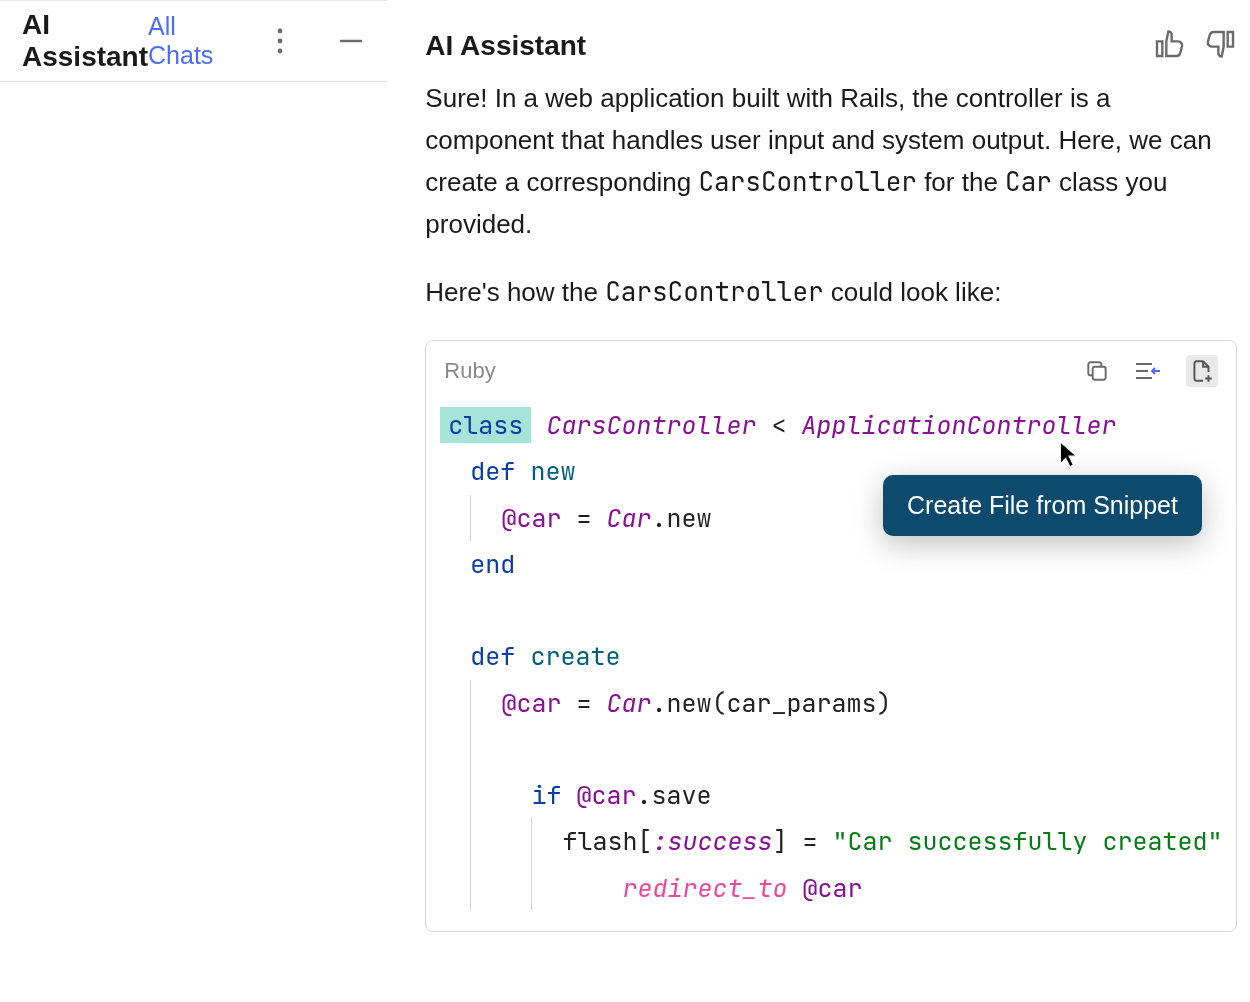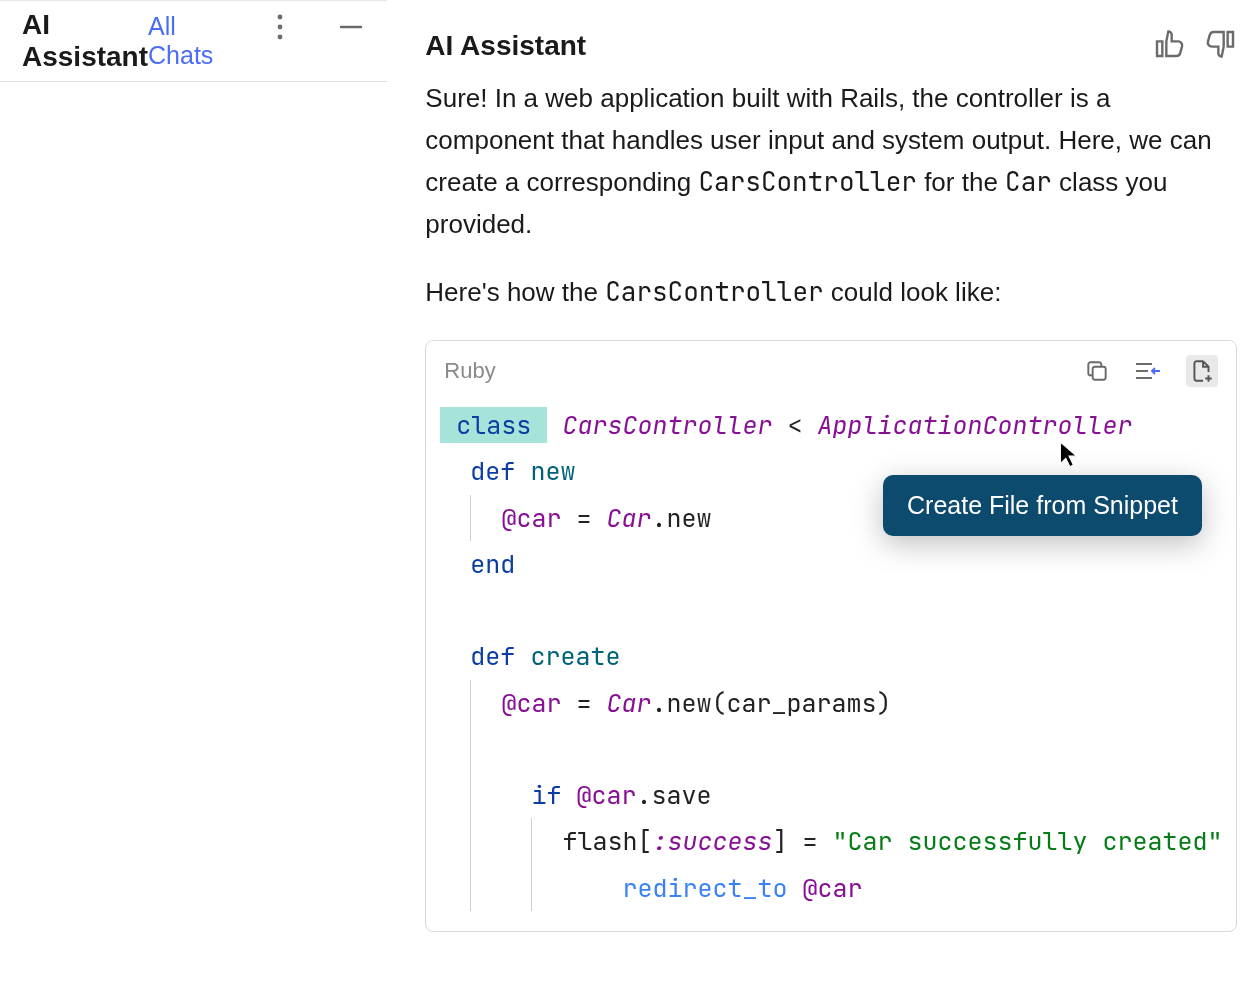--- a/index.html
+++ b/index.html
@@ -6,21 +6,21 @@
   html, body { width: 1250px; height: 1002px; font-family: -apple-system, BlinkMacSystemFont, "Segoe UI", Arial, sans-serif; background: #fff; overflow: hidden; }
   .app { display: flex; width: 100%; height: 100%; }
   .main { flex: 1; display: flex; flex-direction: row; border-right: 1px solid #e0e0e0; }
   .sidebar { width: 103px; background: #f7f7f7; display: flex; flex-direction: column; align-items: center; padding-top: 12px; gap: 10px; }
   .header {
     display: flex; align-items: center; justify-content: space-between;
     padding: 0 22px; height: 82px; border-bottom: 1px solid #e0e0e0;
     border-top: 1px solid #e6e6e6;
   }
   .header-title { font-size: 28px; font-weight: 700; color: #1a1a1a; }
-  .header-right { display: flex; gap: 46px; }
+  .header-right { display: flex; align-items: center; gap: 46px; }
   .all-chats { color: #4a6cf7; font-size: 25px; cursor: pointer; }
   .new-chat-btn {
     font-size: 25px; padding: 8px 26px; border: 1px solid #c7c7c7;
     border-radius: 8px; background: #fff; color: #222; cursor: pointer;
   }
   .kebab { width: 30px; height: 30px; display:flex; align-items:center; justify-content:center; cursor:pointer; color:#6b6b6b; }
   .minimize { width: 30px; height: 30px; display:flex; align-items:center; justify-content:center; cursor:pointer; color:#6b6b6b; font-size:24px; }
 
   .content { padding: 28px 38px 0 38px; overflow: hidden; }
   .msg-header { display: flex; justify-content: space-between; align-items: center; margin-bottom: 14px; }
@@ -44,27 +44,27 @@
   .code-actions { display: flex; gap: 24px; align-items: center; color: #6b6b6b; }
   .code-actions .action { cursor: pointer; display:flex; align-items:center; }
   .code-actions .action.highlighted { background:#e9e9e9; border-radius:4px; padding:3px; }
 
   pre.code {
     font-family: "JetBrains Mono", "Courier New", monospace;
     font-size: 25px; line-height: 1.85; padding: 8px 14px 20px 14px;
     white-space: pre; color: #222;
   }
   .tok-kw { color: #0a3ea4; }
-  .tok-kw-hl { color: #0a3ea4; background: #a6e3d8; padding: 1px 16px; }
+  .tok-kw-hl { color: #0a3ea4; background: #a6e3d8; padding: 1px 8px; }
   .tok-cls { color: #871094; font-style: italic; }
   .tok-method { color: #00627a; }
   .tok-ivar { color: #871094; }
   .tok-sym { color: #871094; font-style: italic; }
   .tok-str { color: #067d17; }
-  .tok-meth-ital { color:#3b82f6;margin-top:24px; }
+  .tok-meth-ital { font-style: italic; color:#ec4899;margin-top:24px; }
   .gutter { border-left: 1.5px solid #d0d0d0; margin-left: 0; padding-left: 0; display:inline-block; }
 
   .tooltip {
     position: absolute; top: 475px; left: 883px;
     background: #0c4a6e; color: #fff; font-size: 25px;
     padding: 16px 24px; border-radius: 10px; box-shadow: 0 8px 30px rgba(0,0,0,0.25);
     z-index: 100; white-space: nowrap;
   }
   .cursor {
     position: absolute; top: 440px; left: 1058px; z-index: 101;

